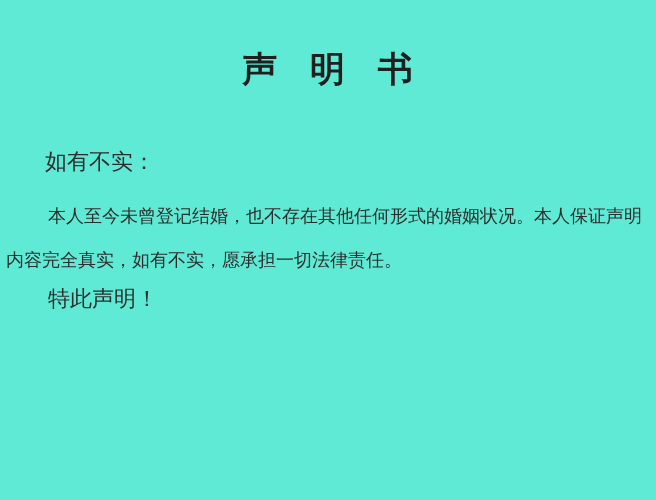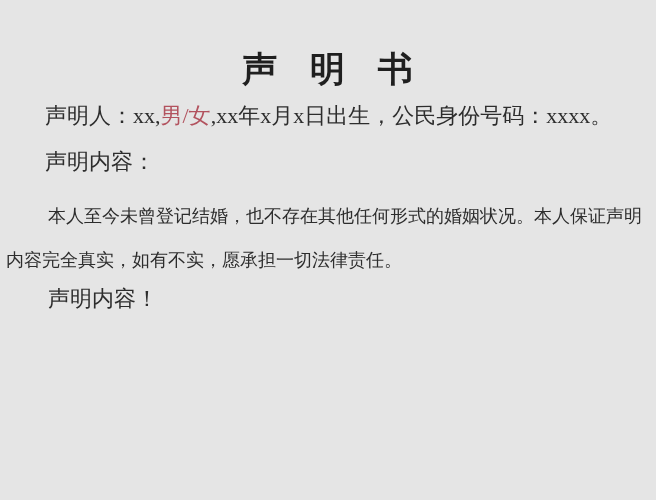--- a/index.html
+++ b/index.html
@@ -8,21 +8,21 @@
     height: 500px;
     overflow: hidden;
     position: relative;
     background: #fefefe;
     font-family: "Liberation Serif", "DejaVu Serif", serif;
     color: #2d2d2d;
   }
   .page {
     position: absolute;
     inset: 0;
-    background: #e5e5e5;
+    background: #5eead4;
   }
   .doc-title {
     position: absolute;
     top: 46px;
     left: 0;
     width: 100%;
     margin: 0;
     text-align: center;
     font-size: 35px;
     font-weight: 700;
@@ -55,24 +55,23 @@
   .date-label     { top: 470px; left: 389px; margin-top: 48px; }
   .gender-red { color: #b2525e; }
 </style>
 </head>
 <body>
 
 <div class="page">
 
   <h1 class="doc-title">声 明 书</h1>
 
-  <p class="line declarant-line"><span>声明人：xx,</span><span class="gender-red">男/女</span><span>,xx年x月x日出生，公民身份号码：xxxx。</span></p>
 
-  <p class="line content-label">声明内容：</p>
+  <p class="line content-label">如有不实：</p>
 
   <p class="statement-paragraph">本人至今未曾登记结婚，也不存在其他任何形式的婚姻状况。本人保证声明内容完全真实，如有不实，愿承担一切法律责任。</p>
 
-  <p class="line closing-line">声明内容！</p>
+  <p class="line closing-line">特此声明！</p>
 
 
   <p class="line date-label">日期：</p>
 
 </div>
 
 </body></html>

